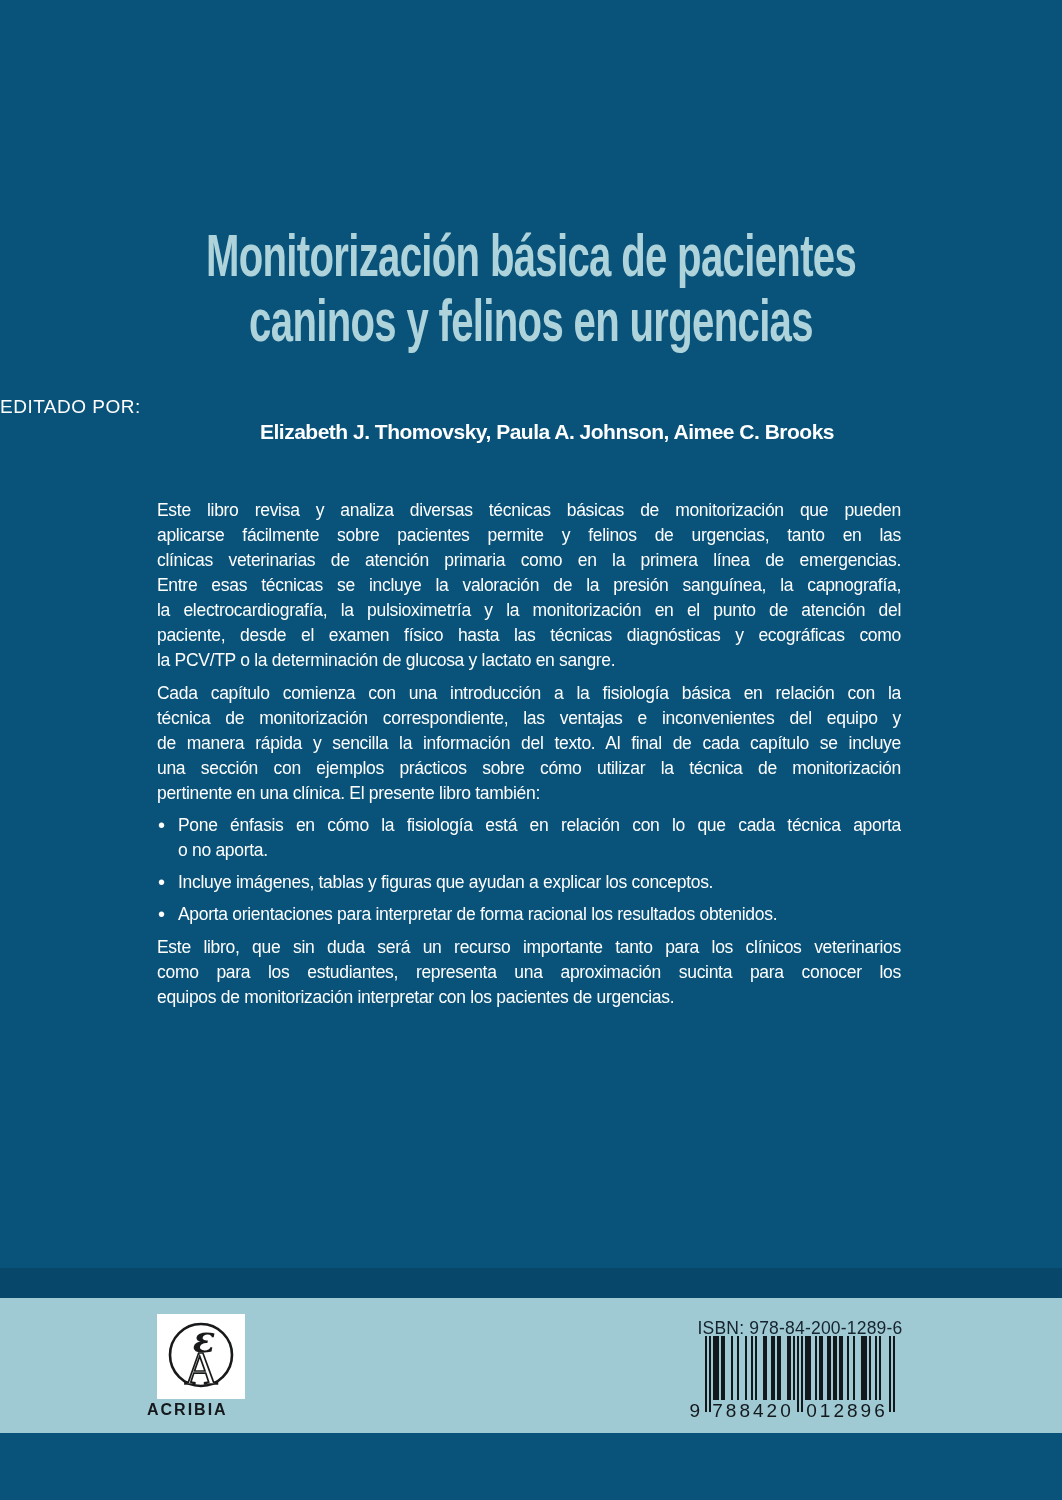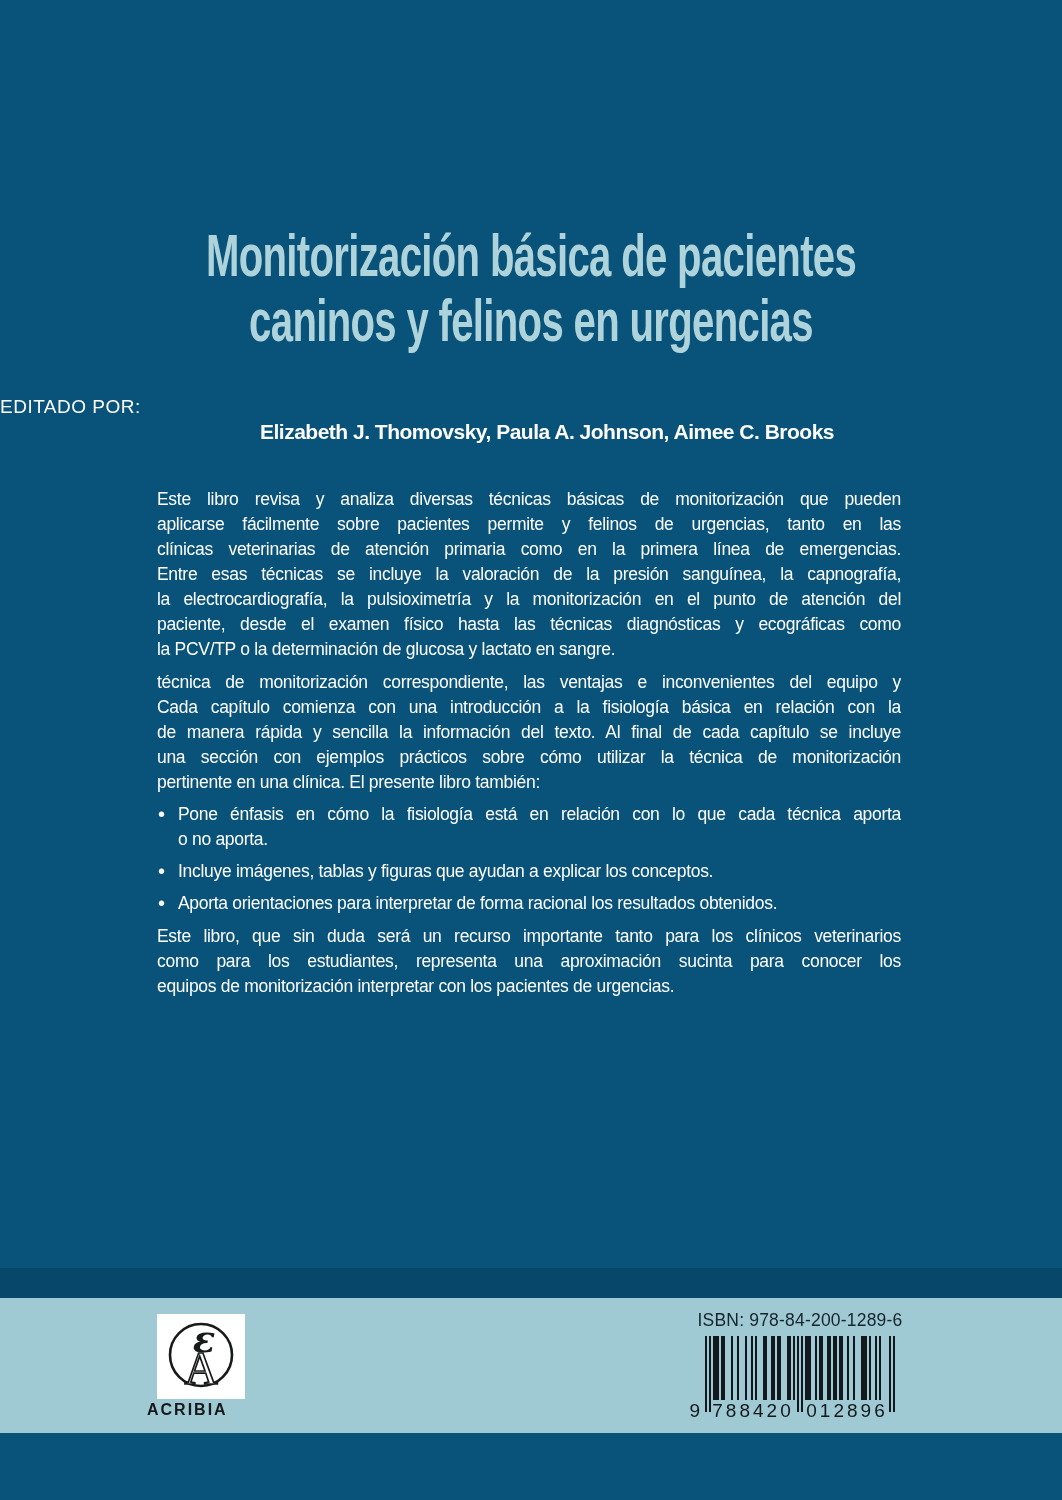--- a/index.html
+++ b/index.html
@@ -34,21 +34,21 @@
     position:absolute;top:420px;left:0;width:1062px;text-align:center;
     font-size:21px;font-weight:bold;letter-spacing:-.5px;color:var(--bodytext);padding-left:16px;
   }
   
   .body-copy{
     position:absolute;top:487px;left:157px;width:744px;
     color:var(--bodytext);
     font-size:17.5px;letter-spacing:-.3px;
   }
   .blk{margin-top:8px;}
-  .blk:first-child{margin-top:0;}
+  .blk:first-child{margin-top:11px;}
   .blk.li{position:relative;padding-left:21px;margin-top:7px;}
   .blk.li .dot{
     position:absolute;left:1px;top:0;width:14px;height:25px;
     line-height:25px;font-size:20px;color:var(--bodytext);
   }
   .ln{
     height:25px;line-height:25px;overflow:hidden;
     text-align:justify;text-align-last:justify;
   }
   .ln.last{text-align:left;text-align-last:left;}
@@ -67,21 +67,21 @@
   }
   .publisher{
     position:absolute;left:147px;top:103px;width:108px;
     font-size:16px;font-weight:bold;
     letter-spacing:2px;color:#15181a;
   }
   .barcode{
     position:absolute;left:660px;top:10px;width:280px;height:120px;
   }
   .isbn-label{
-    position:absolute;left:0;top:2px;width:280px;text-align:center;
+    position:absolute;left:0;top:10px;width:280px;text-align:center;
     font-size:17.5px;letter-spacing:.2px;color:#15242e;
   }
   .bars{position:absolute;left:45px;top:28px;}
   .bc-digit{
     position:absolute;top:92px;height:22px;line-height:22px;
     font-size:19px;color:var(--ink);
   }
   .bc-first{left:14px;width:26px;text-align:right;letter-spacing:0;}
   .bc-left{left:51px;width:84px;text-align:center;letter-spacing:3px;}
   .bc-right{left:145px;width:84px;text-align:center;letter-spacing:3px;}
@@ -103,22 +103,22 @@
       <div class="blk para">
         <div class="ln">Este libro revisa y analiza diversas técnicas básicas de monitorización que pueden</div>
         <div class="ln">aplicarse fácilmente sobre pacientes permite y felinos de urgencias, tanto en las</div>
         <div class="ln">clínicas veterinarias de atención primaria como en la primera línea de emergencias.</div>
         <div class="ln">Entre esas técnicas se incluye la valoración de la presión sanguínea, la capnografía,</div>
         <div class="ln">la electrocardiografía, la pulsioximetría y la monitorización en el punto de atención del</div>
         <div class="ln">paciente, desde el examen físico hasta las técnicas diagnósticas y ecográficas como</div>
         <div class="ln last">la PCV/TP o la determinación de glucosa y lactato en sangre.</div>
       </div>
       <div class="blk para">
+        <div class="ln">Cada capítulo comienza con una introducción a la fisiología básica en relación con la</div>
         <div class="ln">técnica de monitorización correspondiente, las ventajas e inconvenientes del equipo y</div>
-        <div class="ln">Cada capítulo comienza con una introducción a la fisiología básica en relación con la</div>
         <div class="ln">de manera rápida y sencilla la información del texto. Al final de cada capítulo se incluye</div>
         <div class="ln">una sección con ejemplos prácticos sobre cómo utilizar la técnica de monitorización</div>
         <div class="ln last">pertinente en una clínica. El presente libro también:</div>
       </div>
       <div class="blk li">
         <span class="dot">•</span>
         <div class="ln">Pone énfasis en cómo la fisiología está en relación con lo que cada técnica aporta</div>
         <div class="ln last">o no aporta.</div>
       </div>
       <div class="blk li">

